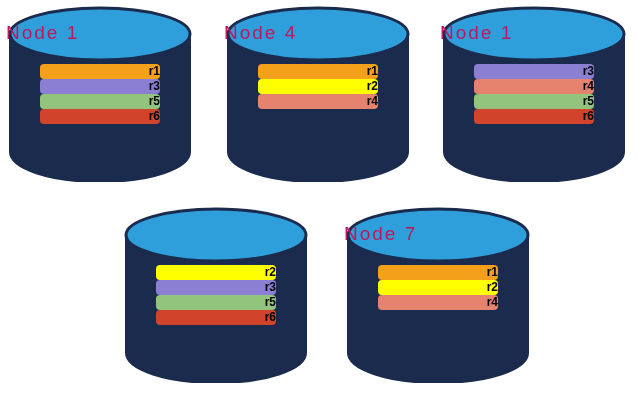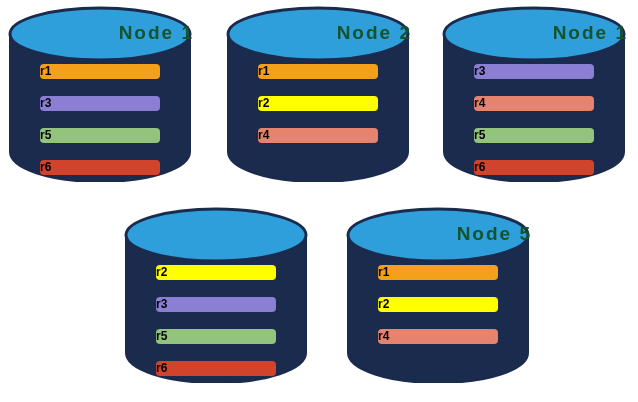--- a/index.html
+++ b/index.html
@@ -33,41 +33,41 @@
     top: 0;
     width: 188px;
     height: 178px;
   }
 
   .node-title {
     position: absolute;
     left: 0;
     top: 18px;
     width: 188px;
-    text-align: right;
-    color: #14532d;
+    text-align: left;
+    color: #be185d;
     font-size: 19px;
-    font-weight: bold;
+    font-weight: normal;
     letter-spacing: 2px;
     font-family: "Liberation Sans", sans-serif;
     pointer-events: none;
   }
 
   .replica-stack {
     position: absolute;
     left: 34px;
     top: 60px;
     width: 120px;
   }
 
   .replica {
     height: 15px;
     border-radius: 4px;
-    margin-bottom: 17px;
-    text-align: left;
+    margin-bottom: 0;
+    text-align: right;
     line-height: 15px;
     font-size: 12px;
     font-weight: bold;
     color: #000000;
     font-family: "Liberation Sans", sans-serif;
   }
 
   
   .row-top  { top: 4px; }
   .row-bot  { top: 205px; }
@@ -95,21 +95,21 @@
         <div class="replica" style="background: rgb(146, 196, 125);">r5</div>
         <div class="replica" style="background: rgb(209, 67, 42);">r6</div>
       </div>
   </div>
 
   <div class="node row-top col-2">
     <svg class="node-svg" viewBox="0 0 188 178" xmlns="http://www.w3.org/2000/svg">
       <path d="M4,30 L4,148 A90,30 0 0 0 184,148 L184,30 Z" fill="#1B2B4D" stroke="#1B2B4D" stroke-width="2"></path>
       <ellipse cx="94" cy="30" rx="90" ry="26" fill="#2F9FDB" stroke="#1B2B4D" stroke-width="3"></ellipse>
     </svg>
-    <div class="node-title">Node  2</div>
+    <div class="node-title">Node  4</div>
     <div class="replica-stack">
         <div class="replica" style="background: rgb(245, 160, 26);">r1</div>
         <div class="replica" style="background: rgb(255, 255, 0);">r2</div>
         <div class="replica" style="background: rgb(229, 131, 110);">r4</div>
       </div>
   </div>
 
   <div class="node row-top col-3">
     <svg class="node-svg" viewBox="0 0 188 178" xmlns="http://www.w3.org/2000/svg">
       <path d="M4,30 L4,148 A90,30 0 0 0 184,148 L184,30 Z" fill="#1B2B4D" stroke="#1B2B4D" stroke-width="2"></path>
@@ -135,21 +135,21 @@
         <div class="replica" style="background: rgb(146, 196, 125);">r5</div>
         <div class="replica" style="background: rgb(209, 67, 42);">r6</div>
       </div>
   </div>
 
   <div class="node row-bot col-5">
     <svg class="node-svg" viewBox="0 0 188 178" xmlns="http://www.w3.org/2000/svg">
       <path d="M4,30 L4,148 A90,30 0 0 0 184,148 L184,30 Z" fill="#1B2B4D" stroke="#1B2B4D" stroke-width="2"></path>
       <ellipse cx="94" cy="30" rx="90" ry="26" fill="#2F9FDB" stroke="#1B2B4D" stroke-width="3"></ellipse>
     </svg>
-    <div class="node-title">Node  5</div>
+    <div class="node-title">Node  7</div>
     <div class="replica-stack">
         <div class="replica" style="background: rgb(245, 160, 26);">r1</div>
         <div class="replica" style="background: rgb(255, 255, 0);">r2</div>
         <div class="replica" style="background: rgb(229, 131, 110);">r4</div>
       </div>
   </div>
 
 </div>
 
 </body></html>

